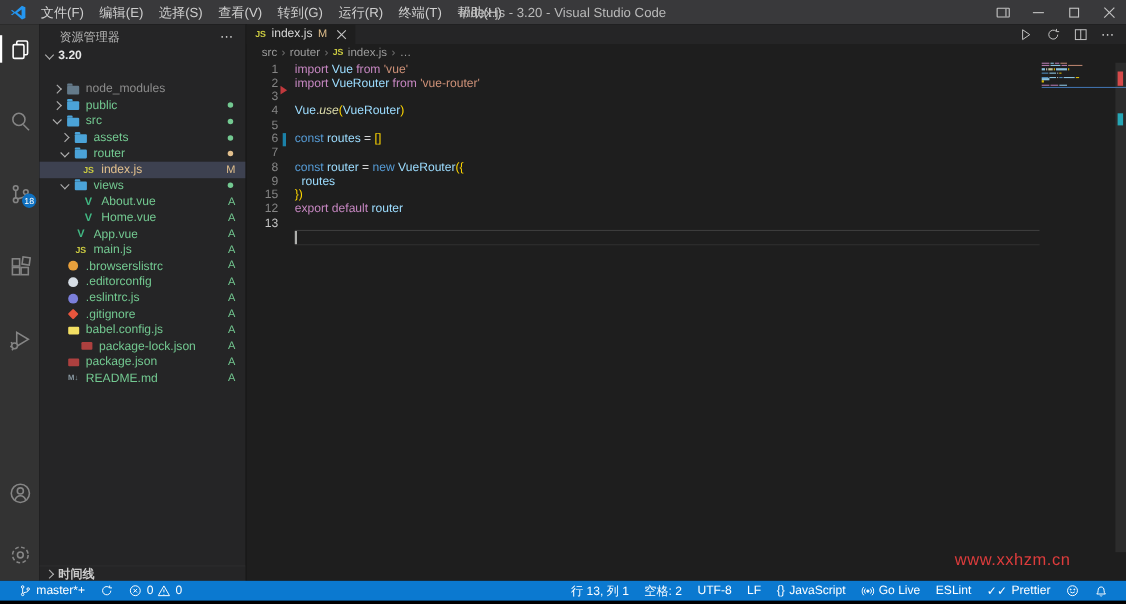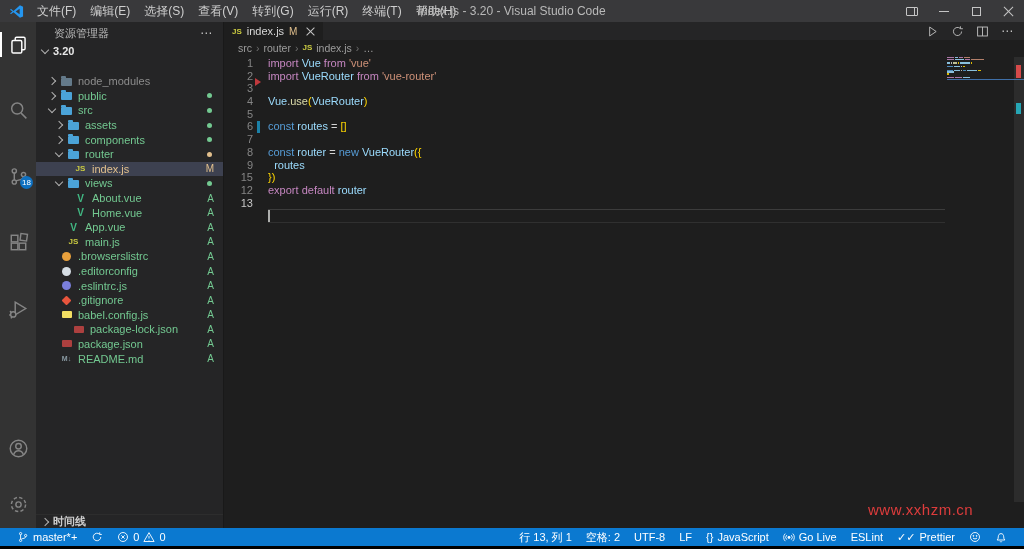--- a/index.html
+++ b/index.html
@@ -220,28 +220,20 @@
           </div>
           <div class="tree-row" style="padding-left: 18px;">
             <span class="chev closed"></span>
             <span class="t-icon">
               <span class="icon-folder" style="background: rgb(75, 163, 216);"></span>
             </span>
             <span class="t-label" style="color: rgb(115, 201, 145);">assets</span>
             <span class="t-dot" style="background: rgb(115, 201, 145);"></span>
           </div>
           <div class="tree-row" style="padding-left: 18px;">
-            <span class="chev closed"></span>
-            <span class="t-icon">
-              <span class="icon-folder" style="background: rgb(75, 163, 216);"></span>
-            </span>
-            <span class="t-label" style="color: rgb(115, 201, 145);">components</span>
-            <span class="t-dot" style="background: rgb(115, 201, 145);"></span>
-          </div>
-          <div class="tree-row" style="padding-left: 18px;">
             <span class="chev open"></span>
             <span class="t-icon">
               <span class="icon-folder" style="background: rgb(75, 163, 216);"></span>
             </span>
             <span class="t-label" style="color: rgb(115, 201, 145);">router</span>
             <span class="t-dot" style="background: rgb(226, 192, 141);"></span>
           </div>
           <div class="tree-row selected" style="padding-left: 25px;">
             <span class="chev none"></span>
             <span class="t-icon">
@@ -401,21 +393,21 @@
           <div class="code-line">
             <span class="ln">2</span>
             <span class="lc"><span style="color: rgb(197, 134, 192);">import </span><span style="color: rgb(156, 220, 254);">VueRouter </span><span style="color: rgb(197, 134, 192);">from </span><span style="color: rgb(206, 145, 120);">'vue-router'</span></span>
           </div>
           <div class="code-line">
             <span class="ln">3</span>
             <span class="lc"></span>
           </div>
           <div class="code-line">
             <span class="ln">4</span>
-            <span class="lc"><span style="color: rgb(156, 220, 254);">Vue</span><span style="color: rgb(212, 212, 212);">.</span><span style="color: rgb(220, 220, 170);">use</span><span style="color: rgb(255, 215, 0);">(</span><span style="color: rgb(156, 220, 254);">VueRouter</span><span style="color: rgb(255, 215, 0);">)</span></span>
+            <span class="lc"><span style="color: rgb(156, 220, 254);">Vue</span><span style="color: rgb(212, 212, 212);">.</span><span style="color: rgb(220, 220, 170); font-style: italic;">use</span><span style="color: rgb(255, 215, 0);">(</span><span style="color: rgb(156, 220, 254);">VueRouter</span><span style="color: rgb(255, 215, 0);">)</span></span>
           </div>
           <div class="code-line">
             <span class="ln">5</span>
             <span class="lc"></span>
           </div>
           <div class="code-line">
             <span class="ln">6</span>
             <span class="lc"><span style="color: rgb(86, 156, 214);">const </span><span style="color: rgb(156, 220, 254);">routes </span><span style="color: rgb(212, 212, 212);">= </span><span style="color: rgb(255, 215, 0);">[]</span></span>
           </div>
           <div class="code-line">

